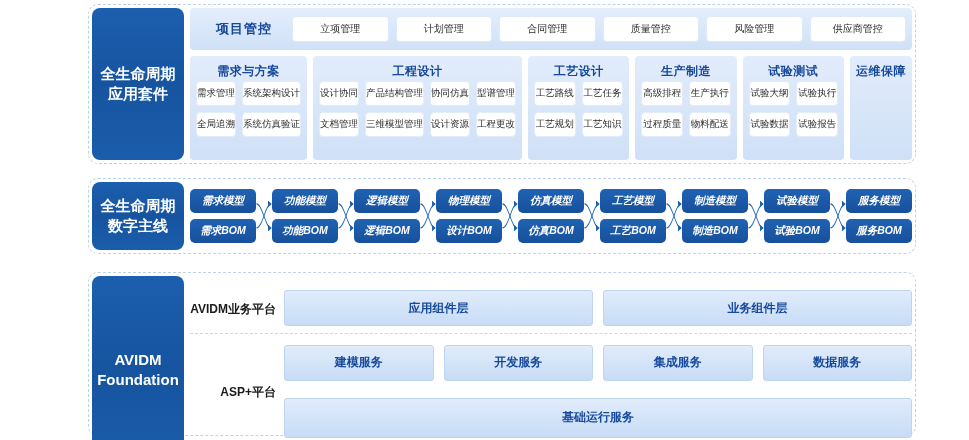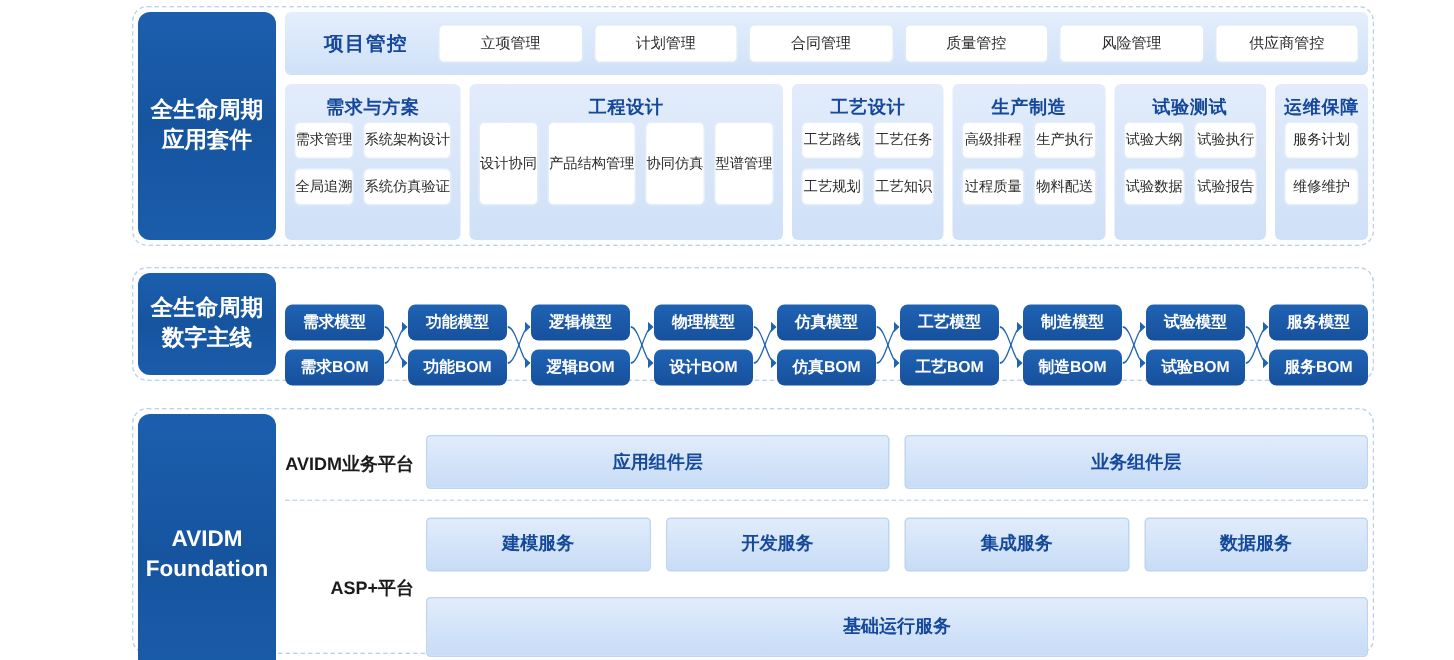--- a/index.html
+++ b/index.html
@@ -144,22 +144,22 @@
     align-items: center;
     justify-content: center;
     font-size: 9.5px;
     color: #2b2b2b;
     white-space: nowrap;
   }
 
   
   .thread-body {
     position: absolute;
-    left: 190px; top: 196px;
-    width: 722px; height: 68px;
+    left: 190px; top: 182px;
+    width: 722px; height: 68px; font-style: italic;
   }
   .thread-track {
     position: absolute;
     left: 0; top: 0;
     width: 722px; height: 68px;
     display: flex;
     align-items: center;
   }
   .thread-col {
     position: relative;
@@ -301,20 +301,26 @@
 
       <div class="group" style="flex:4 1 0;">
         <div class="group-title">工程设计</div>
         <div class="group-grid">
           <div class="group-line">
             <div class="g-chip">设计协同</div>
             <div class="g-chip">产品结构管理</div>
             <div class="g-chip">协同仿真</div>
             <div class="g-chip">型谱管理</div>
           </div>
+          <div class="group-line">
+            <div class="g-chip">文档管理</div>
+            <div class="g-chip">三维模型管理</div>
+            <div class="g-chip">设计资源</div>
+            <div class="g-chip">工程更改</div>
+          </div>
         </div>
       </div>
 
       <div class="group" style="flex:2 1 0;">
         <div class="group-title">工艺设计</div>
         <div class="group-grid">
           <div class="group-line">
             <div class="g-chip">工艺路线</div>
             <div class="g-chip">工艺任务</div>
           </div>
@@ -348,28 +354,20 @@
           </div>
           <div class="group-line">
             <div class="g-chip">试验数据</div>
             <div class="g-chip">试验报告</div>
           </div>
         </div>
       </div>
 
       <div class="group" style="flex:1.1 1 0;">
         <div class="group-title">运维保障</div>
-        <div class="group-grid">
-          <div class="group-line">
-            <div class="g-chip">服务计划</div>
-          </div>
-          <div class="group-line">
-            <div class="g-chip">维修维护</div>
-          </div>
-        </div>
       </div>
 
     </div>
   </div>
 
   <div class="panel" id="panel-thread"></div>
 
   <div class="blue-label" id="label-thread">
     <div>
       <span class="l1">全生命周期</span>

